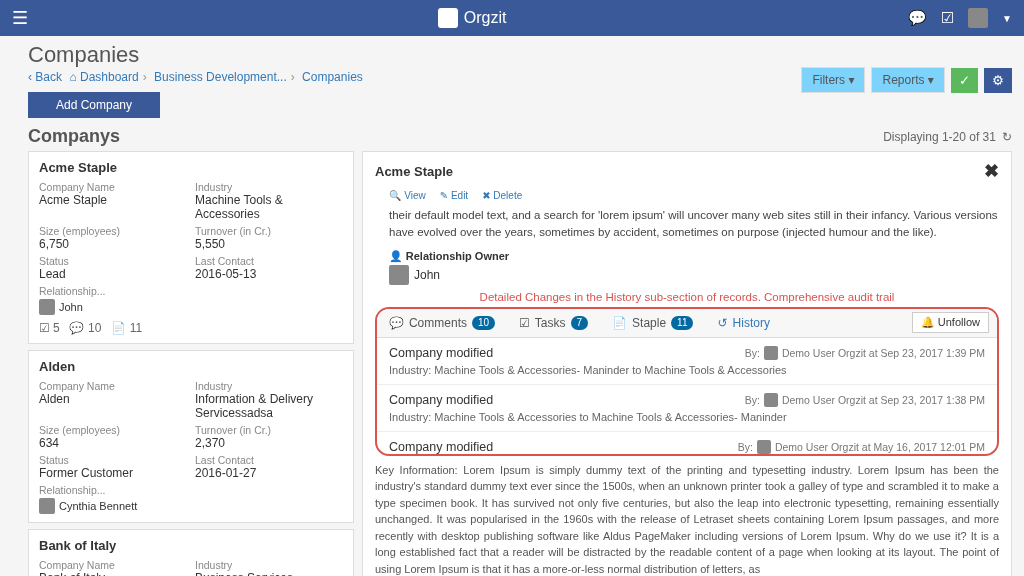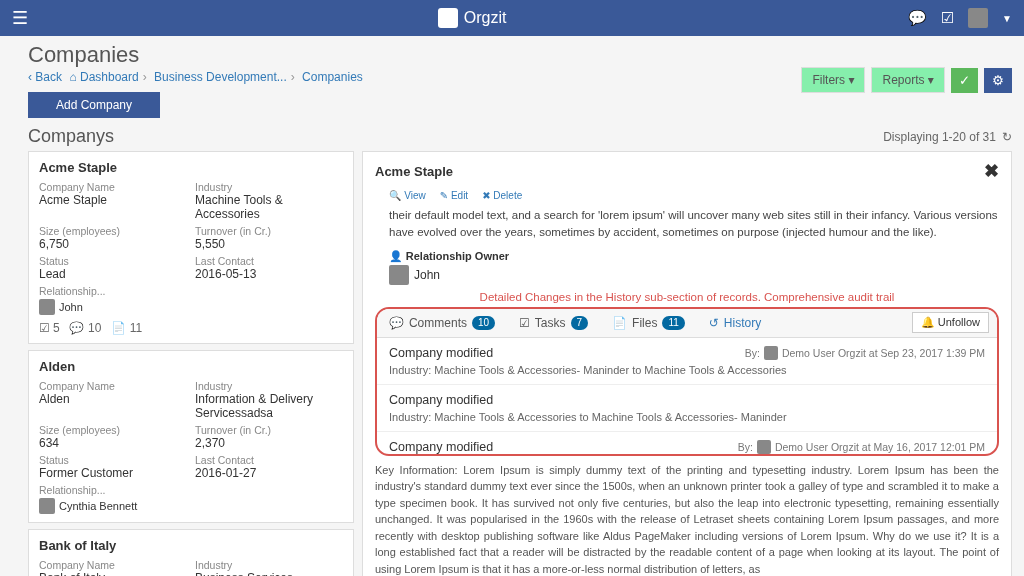--- a/index.html
+++ b/index.html
@@ -12,25 +12,25 @@
 .top-icons span{cursor:pointer;font-size:15px}
 .avatar-sm{width:20px;height:20px;background:#888;border-radius:2px;display:inline-block}
 .page{padding:6px 12px 0 28px}
 h1{font-size:22px;font-weight:400;color:#555;margin-bottom:2px}
 .crumbs{font-size:12px;color:#337ab7;margin-bottom:8px}
 .crumbs a{color:#337ab7;text-decoration:none}
 .crumbs .sep{color:#999;margin:0 4px}
 .toolbar-row{display:flex;justify-content:space-between;align-items:center;margin-bottom:8px}
 .btn-primary{background:#3a5998;color:#fff;border:none;padding:6px 28px;font-size:12px;cursor:pointer}
 .right-tools{display:flex;gap:6px;align-items:center}
-.chip{background:#86efac;border:1px solid #ddd;padding:5px 10px;font-size:12px;cursor:pointer;color:#555}
+.chip{background:#7dd3fc;border:1px solid #ddd;padding:5px 10px;font-size:12px;cursor:pointer;color:#555}
 .icon-btn{background:#5cb85c;color:#fff;padding:5px 8px;cursor:pointer;border:none}
 .icon-btn.blue{background:#3a5998}
 .subhead{display:flex;justify-content:space-between;align-items:center;margin-bottom:4px}
-h2{font-size:18px;font-weight:400;color:#555}
+h2{font-size:18px;font-weight:700;color:#555}
 .disp{font-size:12px;color:#666}
 .disp .refresh{margin-left:6px;cursor:pointer}
 .main{display:flex;gap:8px;height:435px}
 .left-col{width:326px;overflow-y:auto}
 .card{background:#fff;border:1px solid #ddd;padding:8px 10px;margin-bottom:6px;font-size:11px}
 .card-title{font-weight:600;font-size:13px;margin-bottom:6px}
 .card-row{display:flex;gap:8px;margin-bottom:4px}
 .card-col{flex:1}
 .lbl{color:#888;font-size:10.5px}
 .val{color:#333;font-size:12px}
@@ -221,35 +221,36 @@
             <span class="avatar-sm"></span>
             <span>John</span>
           </div>
       </div>
       <div class="callout">Detailed Changes in the History sub-section of records. Comprehensive audit trail</div>
 
       <div class="boxed">
         <div class="tabs">
           <div class="tab">💬 <span>Comments</span> <span class="badge">10</span></div>
           <div class="tab">☑ <span>Tasks</span> <span class="badge">7</span></div>
-          <div class="tab">📄 <span>Files</span> <span class="badge">11</span></div>
+          <div class="tab">📄 <span>Staple</span> <span class="badge">11</span></div>
           <div class="tab active">↺ <span>History</span></div>
           <div class="unfollow">🔔 <span>Unfollow</span></div>
         </div>
         <div class="hist" id="history-list">
             <div class="hrow">
               <div class="hrow-top">
                 <span class="htitle">Company modified</span>
                 <span class="hmeta">By: <span class="avatar-sm"></span> Demo User Orgzit at Sep 23, 2017 1:39 PM</span>
               </div>
               <div class="hdetail">Industry: Machine Tools &amp; Accessories- Maninder to Machine Tools &amp; Accessories</div>
             </div>
             <div class="hrow">
               <div class="hrow-top">
                 <span class="htitle">Company modified</span>
+                <span class="hmeta">By: <span class="avatar-sm"></span> Demo User Orgzit at Sep 23, 2017 1:38 PM</span>
               </div>
               <div class="hdetail">Industry: Machine Tools &amp; Accessories to Machine Tools &amp; Accessories- Maninder</div>
             </div>
             <div class="hrow">
               <div class="hrow-top">
                 <span class="htitle">Company modified</span>
                 <span class="hmeta">By: <span class="avatar-sm"></span> Demo User Orgzit at May 16, 2017 12:01 PM</span>
               </div>
             </div>
           </div>

